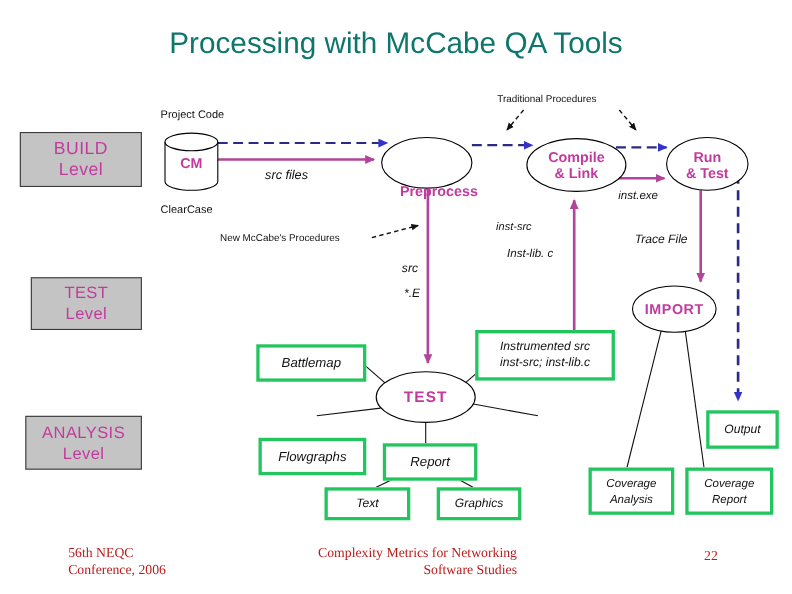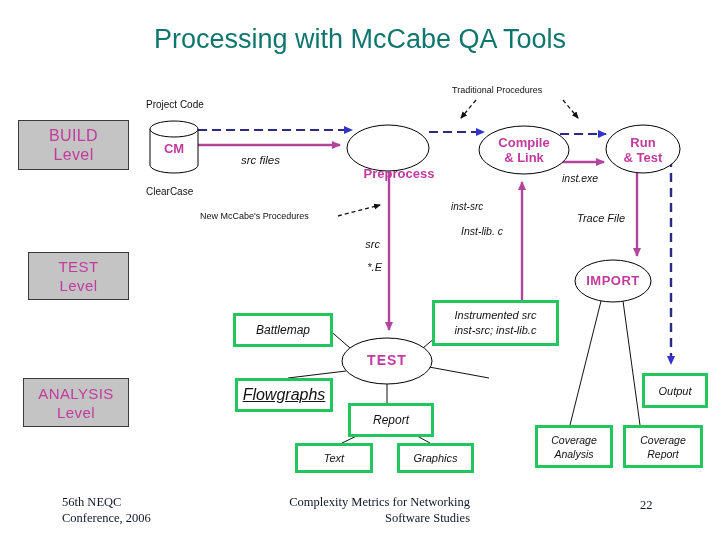--- a/index.html
+++ b/index.html
@@ -9,21 +9,21 @@
          font-size:27px;color:#0f766e;font-family:"Liberation Sans",sans-serif;white-space:nowrap;}
   .lbl{position:absolute;color:#111;white-space:nowrap;font-family:"Liberation Sans",sans-serif;}
   .it{font-style:italic;}
   .level-box{position:absolute;background:#C4C4C4;border:1px solid #3a3a3a;color:#C23A9E;
              display:flex;align-items:center;justify-content:center;text-align:center;
              white-space:pre-line;font-size:15px;line-height:19px;letter-spacing:.4px;}
   .node-label{position:absolute;color:#C23A9E;font-weight:bold;text-align:center;
               white-space:pre-line;line-height:15px;}
   .wbox{position:absolute;background:#fff;border:3px solid #22c55e;display:flex;align-items:center;
         justify-content:center;text-align:center;font-style:italic;color:#111;white-space:pre-line;}
-  .footer{position:absolute;font-family:"Liberation Serif",serif;font-size:12.5px;color:#0f172a;
+  .footer{position:absolute;font-family:"Liberation Serif",serif;font-size:12.5px;color:#b91c1c;
           line-height:16px;white-space:pre-line;}
   svg{position:absolute;left:0;top:0;}
 </style>
 </head>
 <body>
 
 <div class="slide">
 
   <svg width="720" height="540" viewBox="0 0 720 540">
     <defs>
@@ -100,21 +100,21 @@
   <div class="node-label" style="left:479px;top:135px;width:90px;font-size:13px;">Compile
 &amp; Link</div>
   <div class="node-label" style="left:606px;top:135px;width:74px;font-size:13px;">Run
 &amp; Test</div>
   <div class="node-label" style="left:575px;top:273px;width:76px;font-size:13px;letter-spacing:.5px;">IMPORT</div>
   <div class="node-label" style="left:342px;top:353px;width:90px;font-size:14px;letter-spacing:1px;">TEST</div>
 
   <div class="wbox" style="left:233px;top:313px;width:94px;height:28px;font-size:12px;">Battlemap</div>
   <div class="wbox" style="left:432px;top:300px;width:121px;height:40px;font-size:11px;line-height:15px;">Instrumented src
 inst-src; inst-lib.c</div>
-  <div class="wbox" style="left:235px;top:378px;width:92px;height:28px;font-size:16px;text-decoration:underline;">Flowgraphs</div>
+  <div class="wbox" style="left:235px;top:398px;width:92px;height:28px;font-size:12px;">Flowgraphs</div>
   <div class="wbox" style="left:642px;top:373px;width:60px;height:29px;font-size:11px;">Output</div>
   <div class="wbox" style="left:348px;top:403px;width:80px;height:28px;font-size:12px;">Report</div>
   <div class="wbox" style="left:397px;top:443px;width:71px;height:24px;font-size:11px;">Graphics</div>
   <div class="wbox" style="left:295px;top:443px;width:72px;height:24px;font-size:11px;">Text</div>
   <div class="wbox" style="left:535px;top:425px;width:72px;height:37px;font-size:10.5px;line-height:14px;">Coverage
 Analysis</div>
   <div class="wbox" style="left:623px;top:425px;width:74px;height:37px;font-size:10.5px;line-height:14px;">Coverage
 Report</div>
 
   <div class="footer" style="left:62px;top:494px;">56th NEQC

